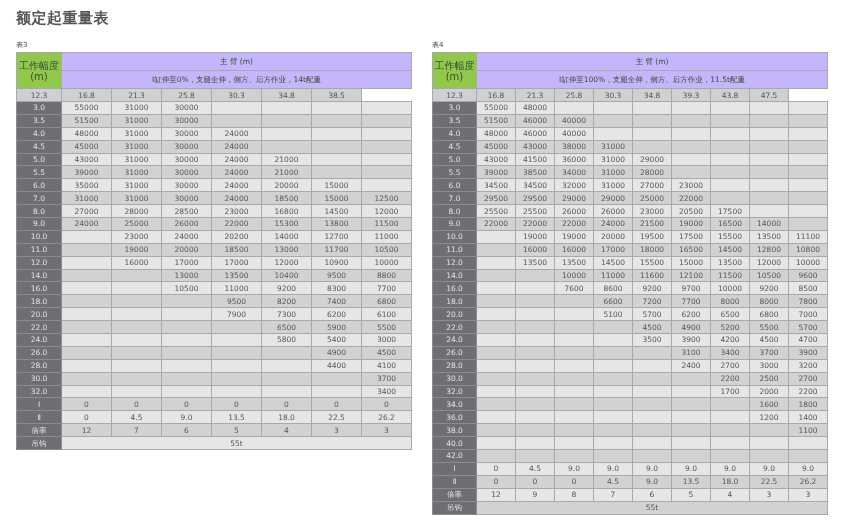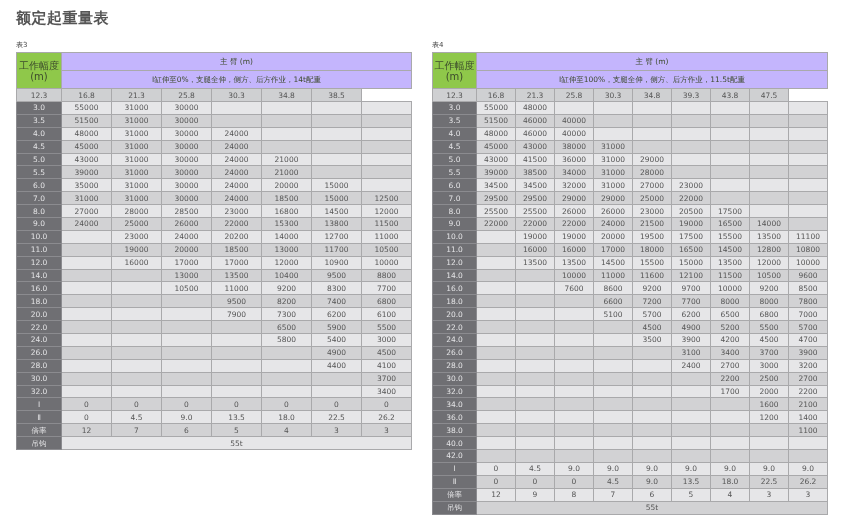--- a/index.html
+++ b/index.html
@@ -625,21 +625,21 @@
       <tr class="d">
         <td class="rowlabel">34.0</td>
         <td></td>
         <td></td>
         <td></td>
         <td></td>
         <td></td>
         <td></td>
         <td></td>
         <td>1600</td>
-        <td>2100</td>
+        <td>1800</td>
       </tr>
       <tr class="d">
         <td class="rowlabel">36.0</td>
         <td></td>
         <td></td>
         <td></td>
         <td></td>
         <td></td>
         <td></td>
         <td></td>

